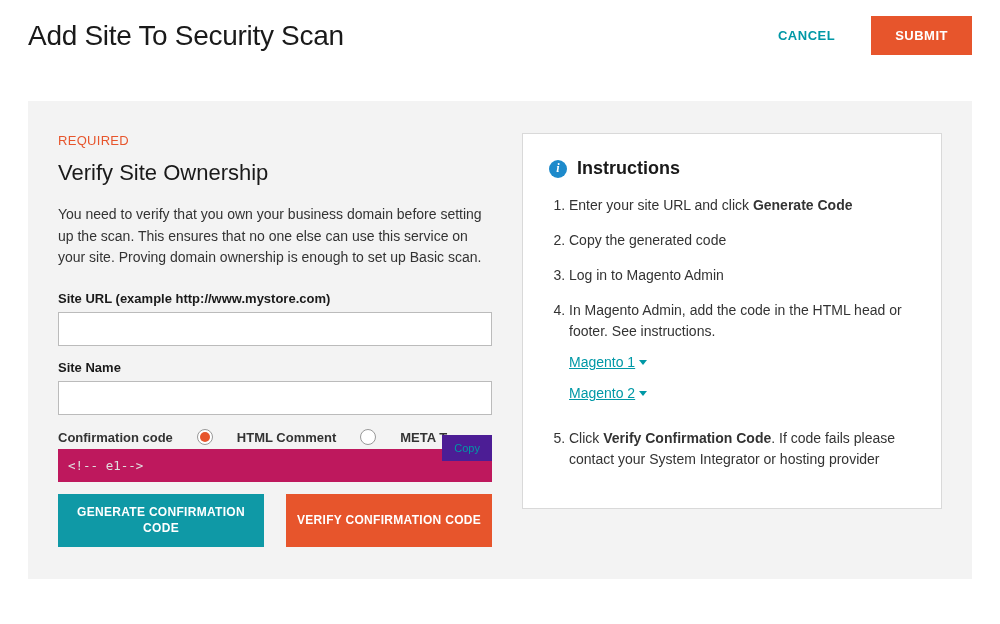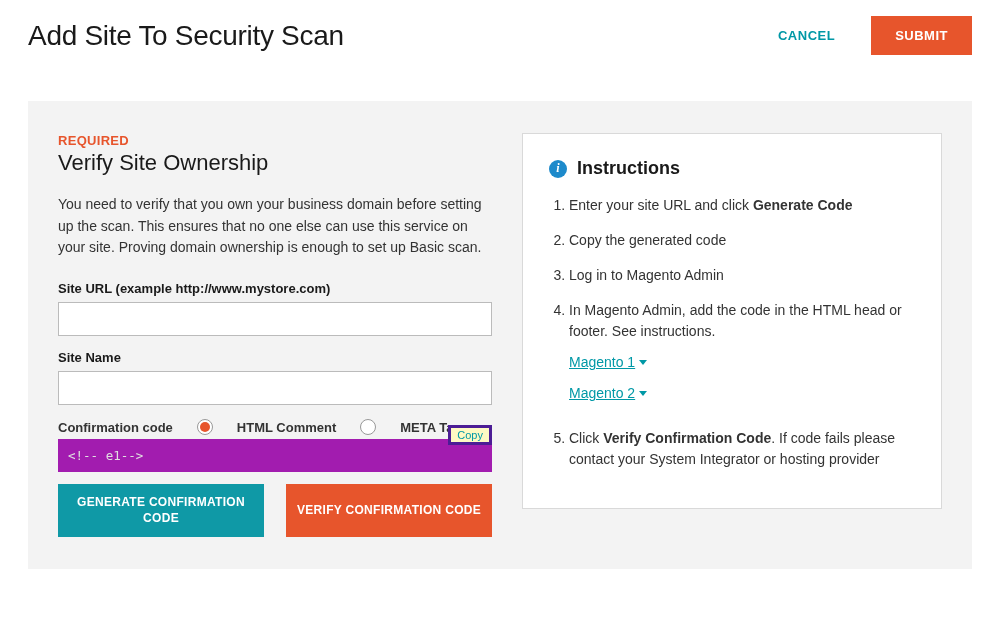--- a/index.html
+++ b/index.html
@@ -48,24 +48,24 @@
       background: #f3f3f3;
       margin: 22px 28px 0 28px;
       padding: 32px 30px;
       display: flex;
       gap: 30px;
     }
     .left-col { flex: 1; }
     .right-col { width: 420px; }
     .required-label {
       color: #e7552c;
-      font-weight: 700;
+      font-weight: 400;
       font-size: 13px;
       letter-spacing: 0.3px;
-      margin-bottom: 2px;
+      margin-bottom: 12px;
     }
     .section-title {
       font-size: 22px;
       font-weight: 400;
       color: #1a1a1a;
       margin-bottom: 18px;
     }
     .section-desc {
       font-size: 14px;
       line-height: 1.55;
@@ -102,25 +102,25 @@
       display:inline-flex; align-items:center; justify-content:center;
       cursor:pointer;
     }
     .radio.checked::after {
       content:""; width:10px; height:10px; border-radius:50%;
       background:#e7552c;
     }
     .code-wrap { position: relative; }
     .copy-btn {
       position: absolute; right: 0; top: -14px;
-      font-size: 11px; color: #0098a6; background: #fef9c3;
-      border: 3px solid #4c1d95; padding: 1px 6px; cursor: pointer;
+      font-size: 11px; color: #0098a6; background: #4c1d95;
+      border: 6px solid #4c1d95; padding: 1px 6px; cursor: pointer;
     }
     .code-box {
-      background: #a21caf; color: #e0e0e0;
+      background: #be185d; color: #e0e0e0;
       font-family: monospace; font-size: 12.5px;
       padding: 9px 10px; width: 100%;
       white-space: nowrap; overflow: hidden;
       margin-top: 4px; margin-bottom: 12px;
     }
     .btn-row { display: flex; gap: 22px; }
     .gen-btn, .ver-btn {
       flex: 1; color: #fff; border: none; cursor: pointer;
       font-weight: 700; font-size: 12px; letter-spacing: 0.3px;
       padding: 11px 8px; text-align: center; line-height: 1.3;

